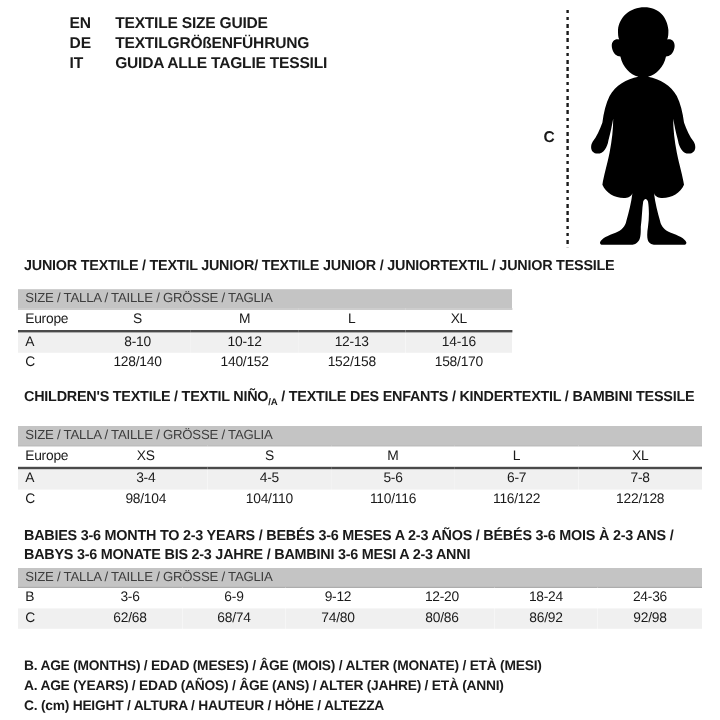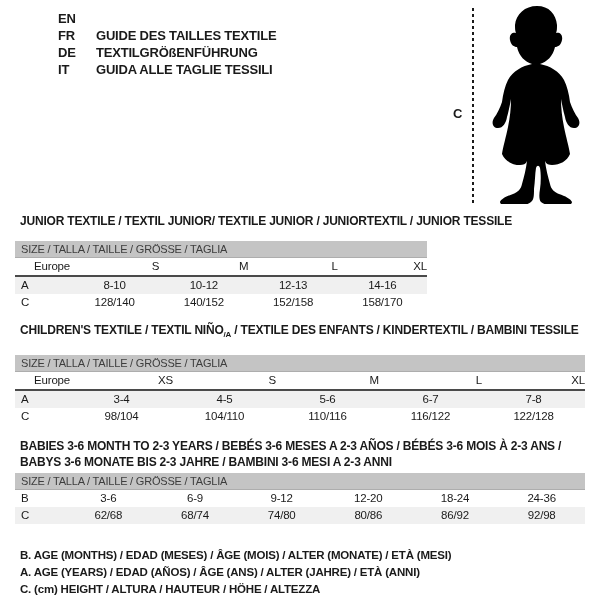--- a/index.html
+++ b/index.html
@@ -38,39 +38,36 @@
   table.size-table{border-collapse:collapse;table-layout:fixed;}
   table.w412{width:412px;}
   table.w570{width:570px;}
   col.col-label{width:55px;}
   col.col-label-sm{width:50px;}
   .bar-row td{background:var(--table-header-bg);color:var(--table-header-text);
     font-size:11px;height:16px;line-height:16px;padding-left:6px;text-align:left;
     border-bottom:1px solid #adadad;white-space:nowrap;}
   td{font-size:11.5px;height:17px;line-height:17px;text-align:center;overflow:hidden;white-space:nowrap;margin-top:40px;}
   td.lbl{text-align:left;padding-left:6px;}
-  tr.region-row td{border-bottom:2px solid var(--europe-row-border);text-align:right;}
+  tr.region-row td{border-bottom:2px solid var(--europe-row-border);}
   tr.shaded td{background:var(--row-shaded-bg);}
 
   
   .legend{margin-top:23px;margin-left:5px;}
   .legend-line{font-size:11.5px;font-weight:bold;height:17px;line-height:17px;white-space:nowrap;}
 </style>
 </head>
 <body>
 
 <div class="page">
 
   <div class="lang-block">
     <div class="lang-line">
       <span class="lang-code">EN</span>
-    </div>
-    <div class="lang-line">
-      <span class="lang-code">FR</span>
-      <span>GUIDE DES TAILLES TEXTILE</span>
+      <span>TEXTILE SIZE GUIDE</span>
     </div>
     <div class="lang-line">
       <span class="lang-code">DE</span>
       <span>TEXTILGRÖßENFÜHRUNG</span>
     </div>
     <div class="lang-line">
       <span class="lang-code">IT</span>
       <span>GUIDA ALLE TAGLIE TESSILI</span>
     </div>
   </div>

